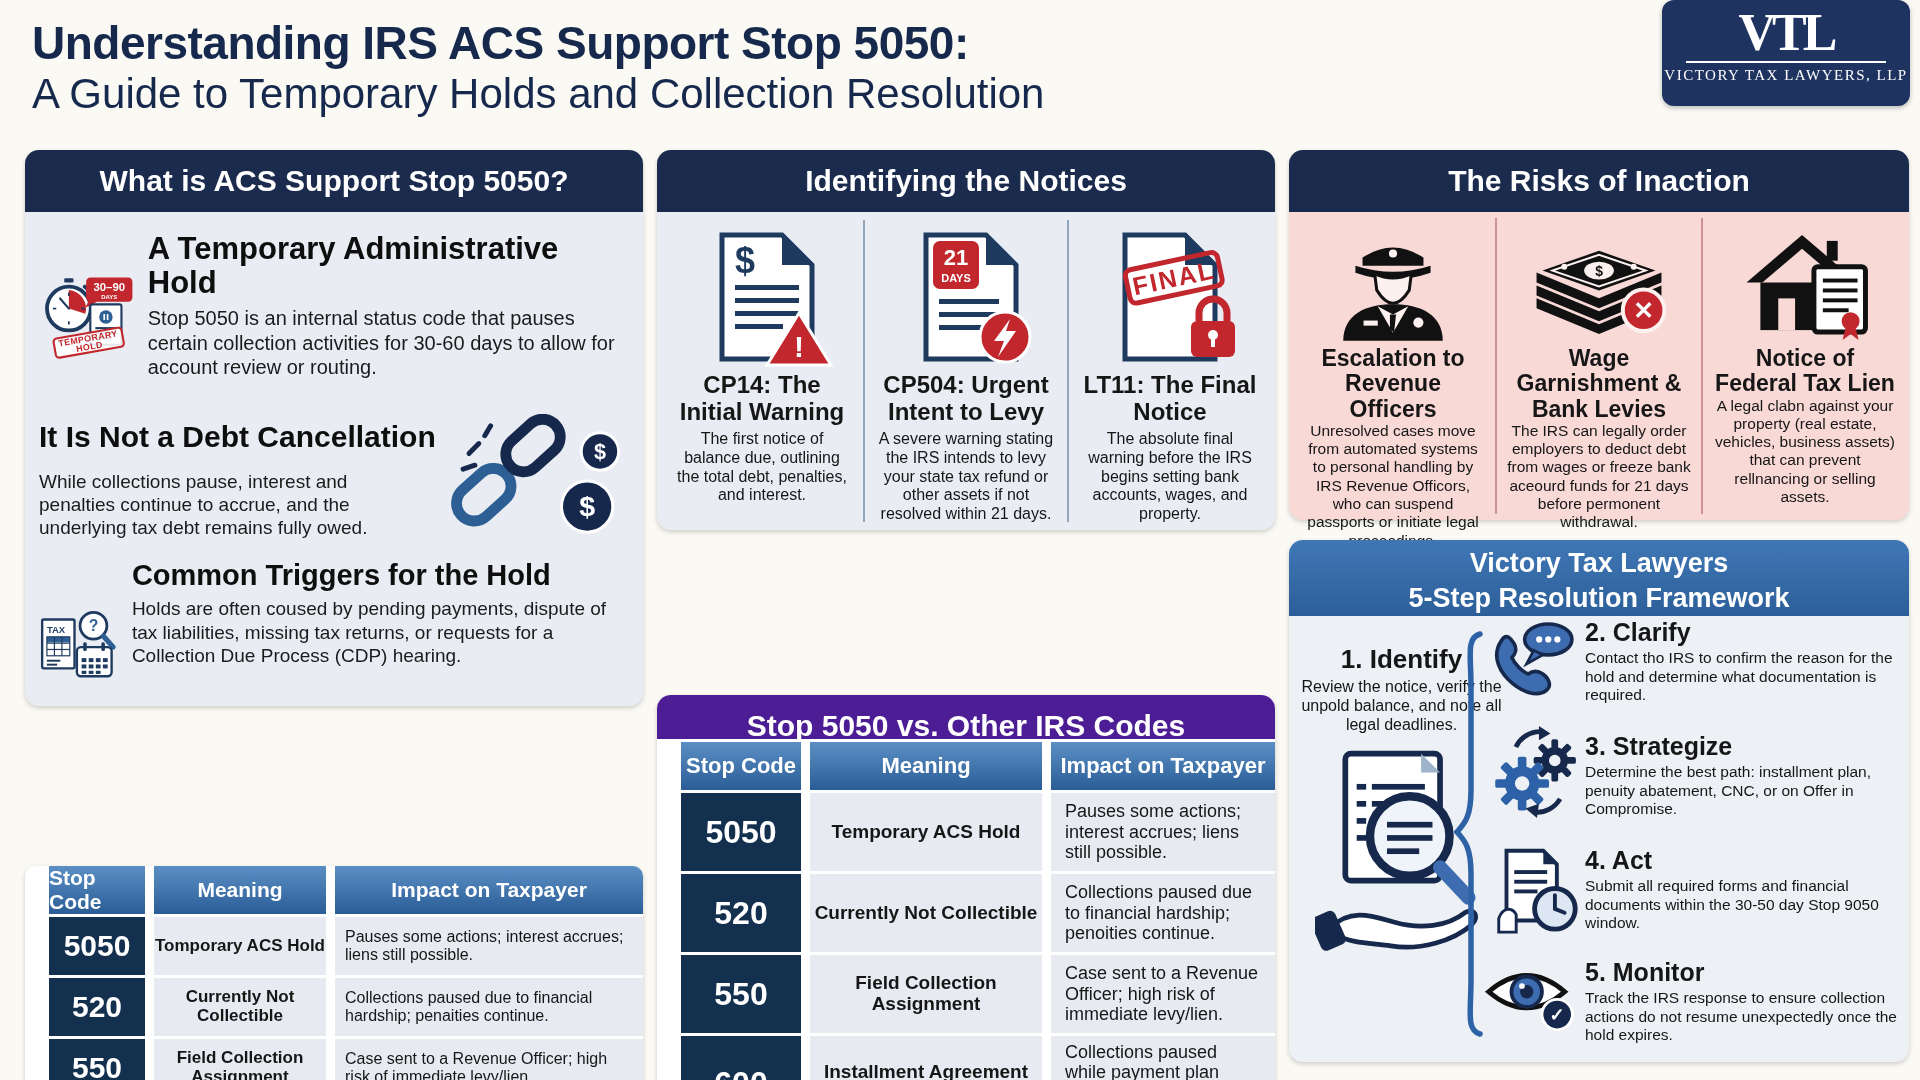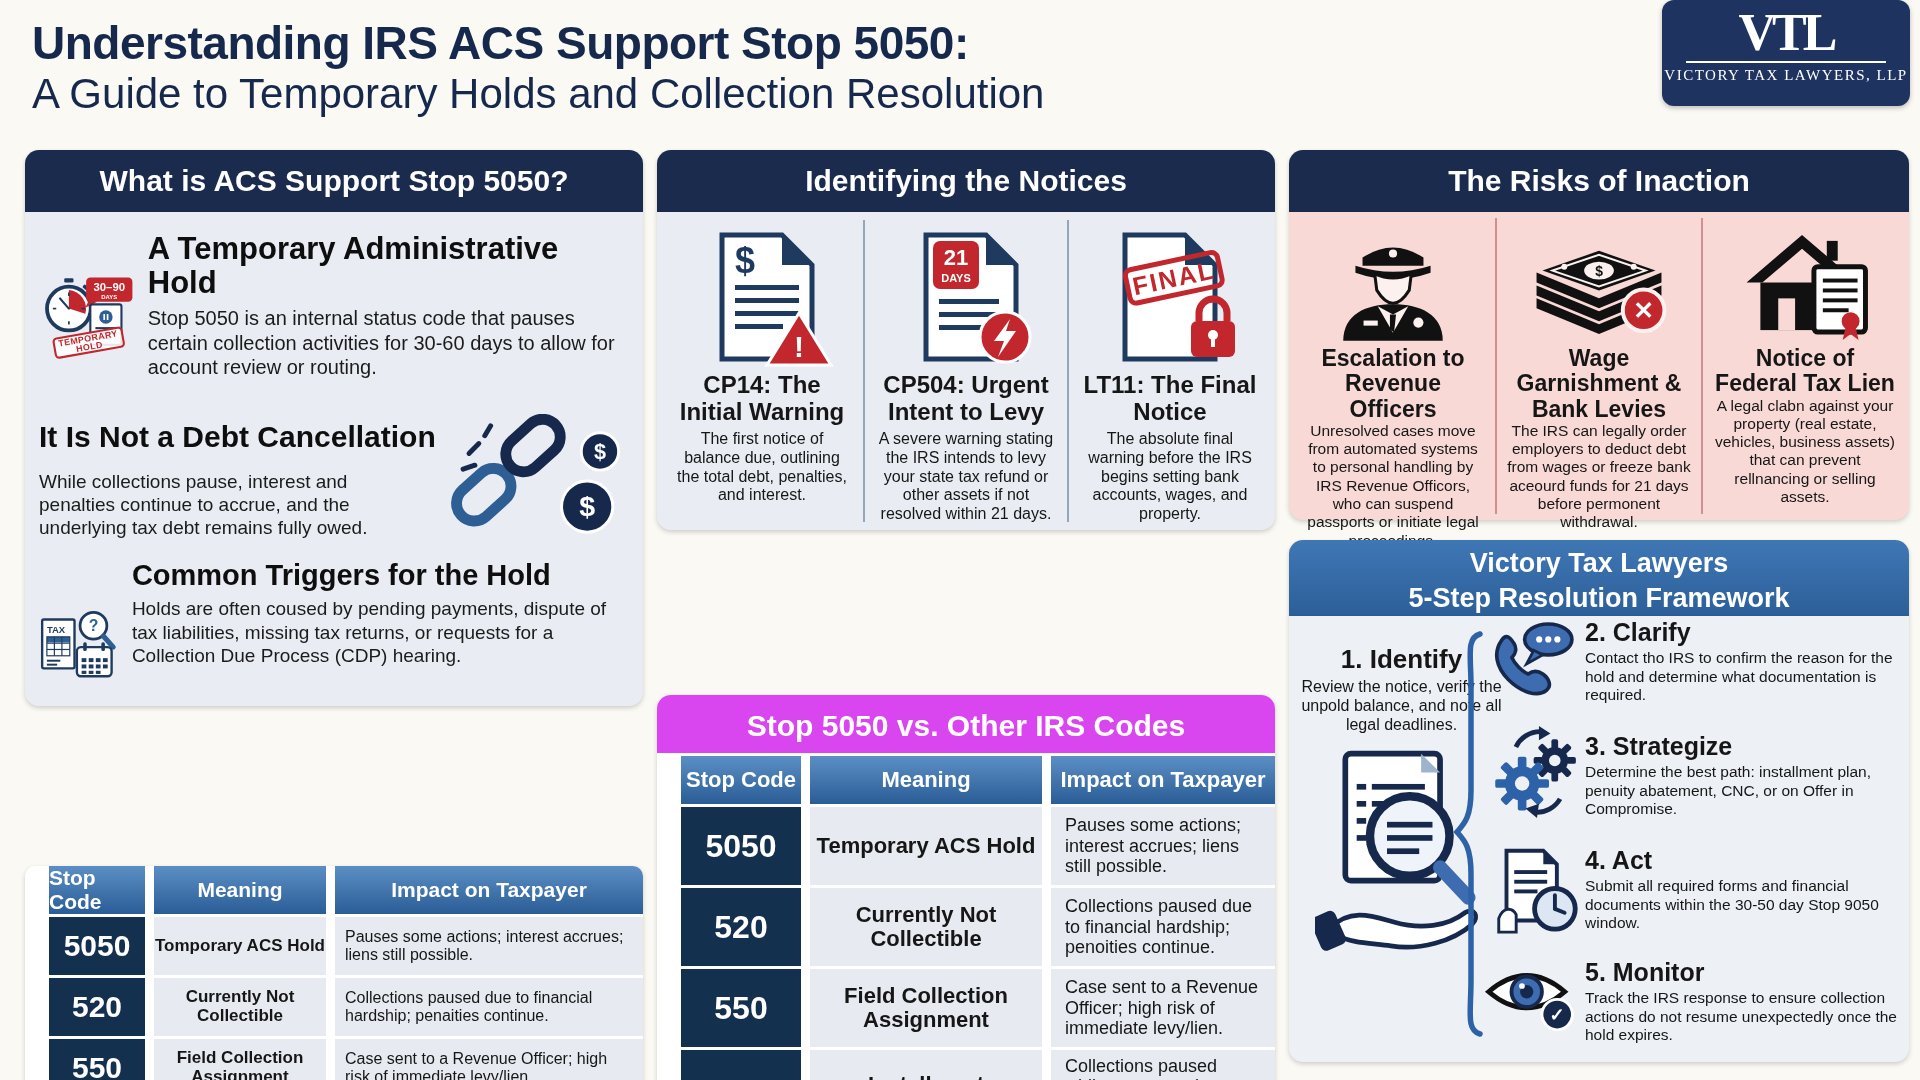--- a/index.html
+++ b/index.html
@@ -46,26 +46,26 @@
   
   .notices{top:150px;}
   .notices .panel-b{height:318px;display:flex;padding:8px 4px;box-sizing:border-box;}
   .nitem{flex:1;text-align:center;padding:4px 10px;}
   .nitem + .nitem{border-left:2px solid #94a6bc;}
   .nicon{height:146px;display:flex;align-items:center;justify-content:center;}
   .ntitle{font-size:24px;font-weight:800;line-height:1.12;margin-top:2px;}
   .ntext{font-size:16px;font-weight:500;line-height:1.18;margin-top:4px;}
   
   .vst{position:absolute;top:545px;height:520px;width:100%;background:#fff;border-radius:14px;overflow:hidden;display:flex;flex-direction:column;gap:3px;box-shadow:0 2px 5px rgba(0,0,0,.18);}
-  .vst .bigh{height:58px;line-height:62px;flex:none;background:#d946ef;color:#fff;text-align:center;font-size:30px;font-weight:800;}
+  .vst .bigh{height:44px;line-height:62px;flex:none;background:#4c1d95;color:#fff;text-align:center;font-size:30px;font-weight:800;}
   .vst .trow{grid-template-columns:120px 232px 1fr;}
   .vst .trow.head{height:48px;font-size:22px;}
   .vst .r1{height:78px;} .vst .r2{height:78px;} .vst .r3{height:78px;} .vst .r4{height:94px;}
   .vst .code{font-size:32px;}
-  .vst .mean{font-size:22px;}
+  .vst .mean{font-size:19px;}
   .vst .impact{font-size:18px;padding:0 14px;}
   
   .risks{top:150px;}
   .risks .panel-b{height:308px;background:#f8d9d6;display:flex;padding:6px 2px;box-sizing:border-box;}
   .ritem{flex:1;text-align:center;padding:4px 10px;}
   .ritem + .ritem{border-left:2px solid #cf9292;}
   .ricon{height:124px;display:flex;align-items:center;justify-content:center;}
   .rtitle{font-size:23px;font-weight:800;line-height:1.1;}
   .rtext{font-size:15.5px;font-weight:500;line-height:1.18;}
   

